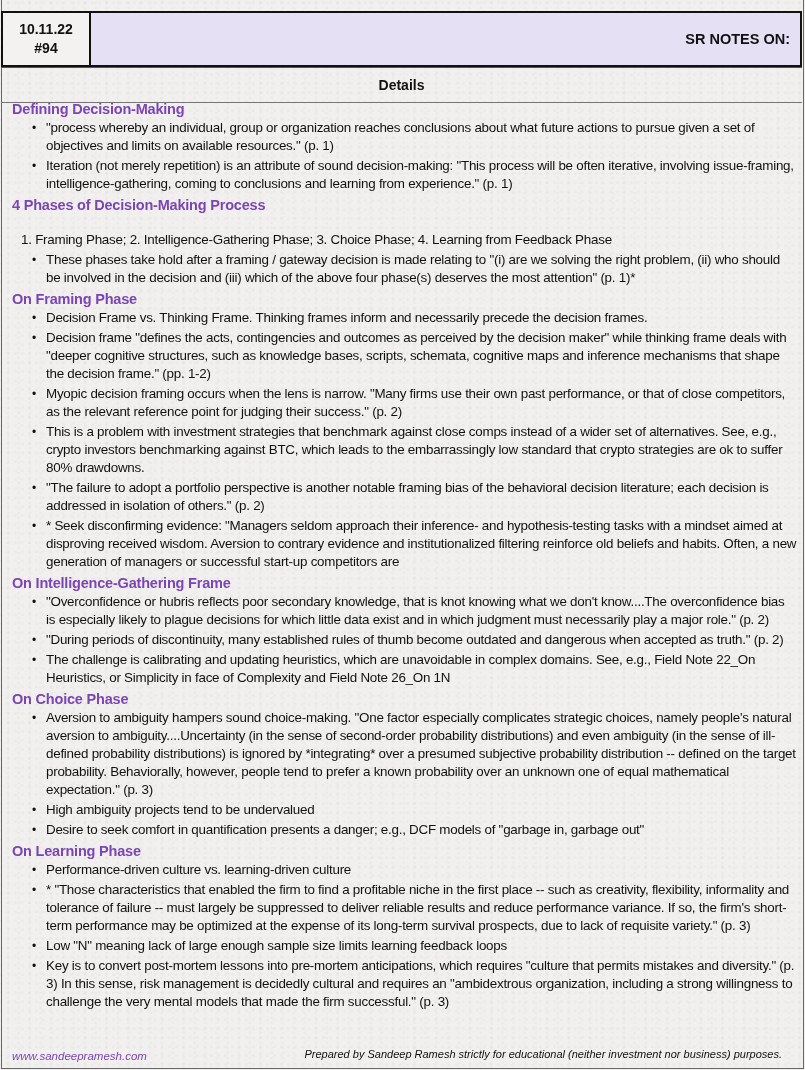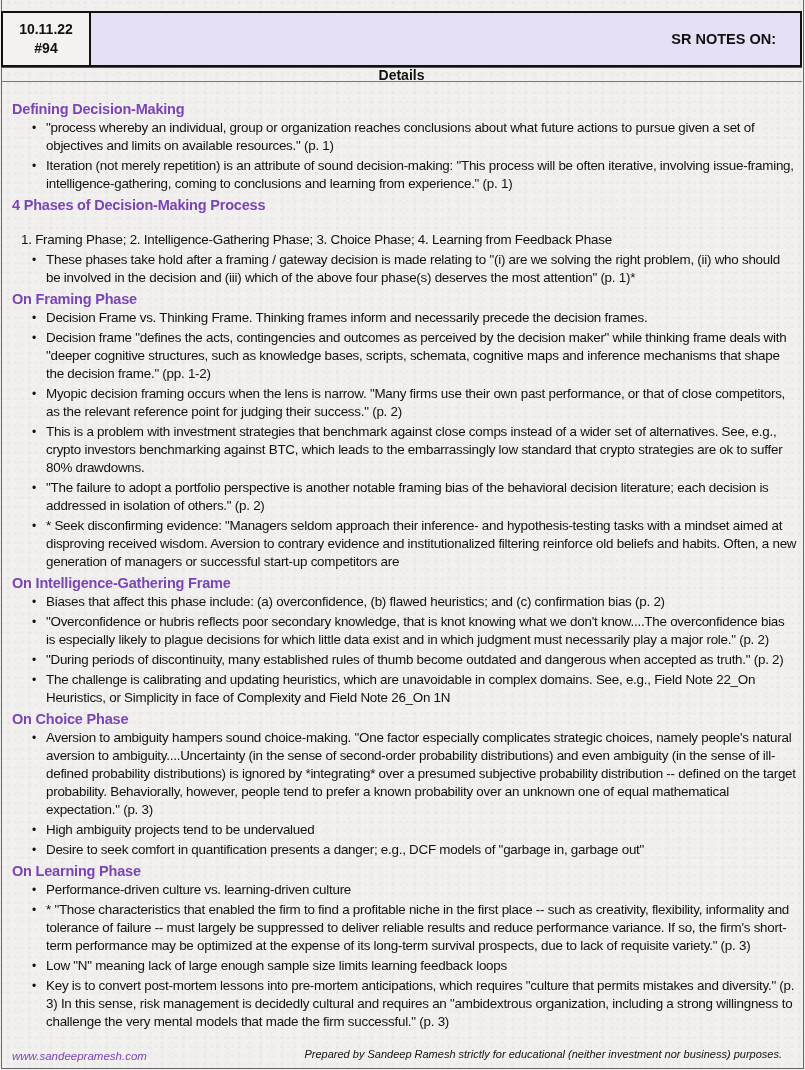--- a/index.html
+++ b/index.html
@@ -23,24 +23,24 @@
     display: flex; border: 2px solid #111; box-sizing: border-box;
   }
   .hdr-left {
     width: 88px; border-right: 2px solid #111; box-sizing: border-box;
     display: flex; flex-direction: column; align-items: center; justify-content: center;
     font-weight: bold; font-size: 14px; line-height: 19px; background: #f3f2f0;
   }
   .hdr-right {
     flex: 1; background: #e6e0f5;
     display: flex; flex-direction: column; align-items: flex-end; justify-content: center;
-    padding-right: 24px; font-weight: bold; font-size: 14.5px; line-height: 20px;
+    padding-right: 10px; font-weight: bold; font-size: 14.5px; line-height: 20px;
   }
   .details-bar {
-    position: absolute; left: 1px; top: 67px; width: 801px; height: 15px;
+    position: absolute; left: 1px; top: 67px; width: 801px; height: 36px;
     border-top: 1px solid #555; border-bottom: 1px solid #777; box-sizing: border-box;
     display: flex; align-items: center; justify-content: center;
     font-weight: bold; font-size: 14px;
   }
   .content {
     position: absolute; left: 12px; top: 99px; width: 785px;
     font-size: 13.4px; line-height: 18px;
     font-family: "Liberation Sans Narrow", "Liberation Sans", sans-serif;
     letter-spacing: -0.25px;
   }
@@ -106,21 +106,20 @@
         <li class="bullet">Decision frame "defines the acts, contingencies and outcomes as perceived by the decision maker" while thinking frame deals with "deeper cognitive structures, such as knowledge bases, scripts, schemata, cognitive maps and inference mechanisms that shape the decision frame." (pp. 1-2)</li>
         <li class="bullet">Myopic decision framing occurs when the lens is narrow.  "Many firms use their own past performance, or that of close competitors, as the relevant reference point for judging their success." (p. 2)</li>
         <li class="bullet">This is a problem with investment strategies that benchmark against close comps instead of a wider set of alternatives.  See, e.g., crypto investors benchmarking against BTC, which leads to the embarrassingly low standard that crypto strategies are ok to suffer 80% drawdowns.</li>
         <li class="bullet">"The failure to adopt a portfolio perspective is another notable framing bias of the behavioral decision literature; each decision is addressed in isolation of others." (p. 2)</li>
         <li class="bullet">* Seek disconfirming evidence: "Managers seldom approach their inference- and hypothesis-testing tasks with a mindset aimed at disproving received wisdom.  Aversion to contrary evidence and institutionalized filtering reinforce old beliefs and habits.  Often, a new generation of managers or successful start-up competitors are</li>
       </ul>
     </div>
     <div>
       <div class="sec-title">On Intelligence-Gathering Frame</div>
       <ul>
-        <li class="bullet">Biases that affect this phase include: (a) overconfidence, (b) flawed heuristics; and (c) confirmation bias (p. 2)</li>
         <li class="bullet">"Overconfidence or hubris reflects poor secondary knowledge, that is knot knowing what we don't know....The overconfidence bias is especially likely to plague decisions for which little data exist and in which judgment must necessarily play a major role." (p. 2)</li>
         <li class="bullet">"During periods of discontinuity, many established rules of thumb become outdated and dangerous when accepted as truth." (p. 2)</li>
         <li class="bullet">The challenge is calibrating and updating heuristics, which are unavoidable in complex domains.  See, e.g.,  Field Note 22_On Heuristics, or Simplicity in face of Complexity and Field Note 26_On 1N</li>
       </ul>
     </div>
     <div>
       <div class="sec-title">On Choice Phase</div>
       <ul>
         <li class="bullet">Aversion to ambiguity hampers sound choice-making.  "One factor especially complicates strategic choices, namely people's natural aversion to ambiguity....Uncertainty (in the sense of second-order probability distributions) and even ambiguity (in the sense of ill-defined probability distributions) is ignored by *integrating* over a presumed subjective probability distribution -- defined on the target probability.  Behaviorally, however, people tend to prefer a known probability over an unknown one of equal mathematical expectation." (p. 3)</li>
         <li class="bullet">High ambiguity projects tend to be undervalued</li>

